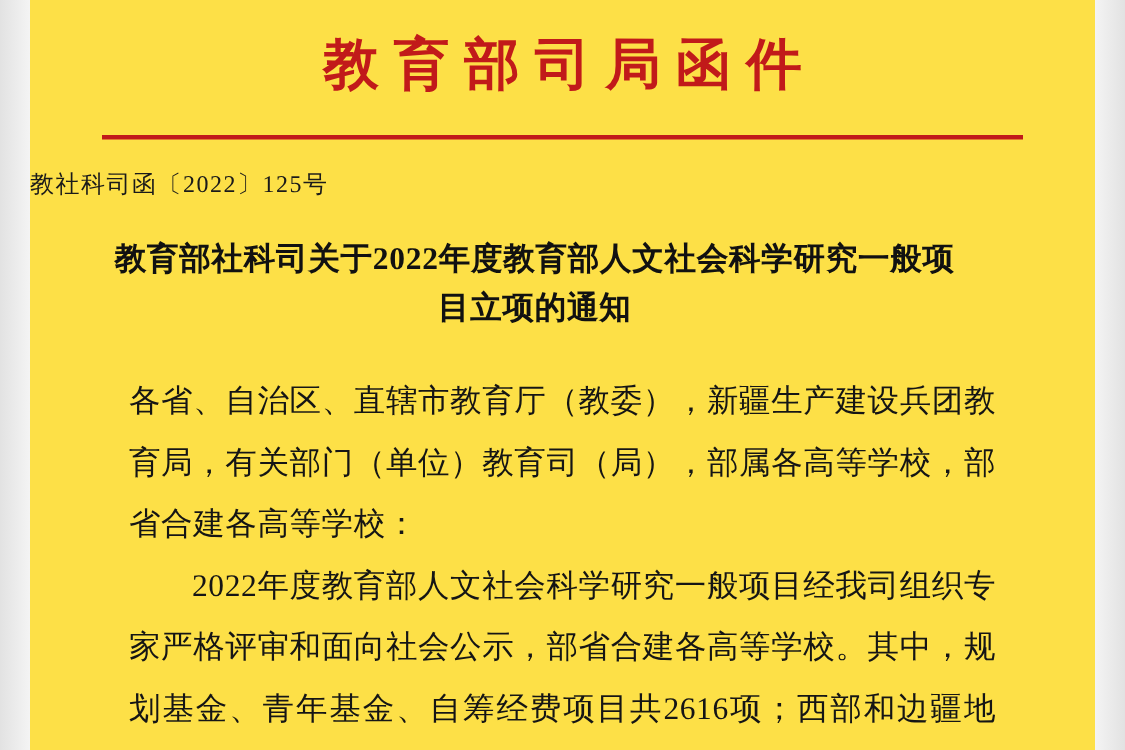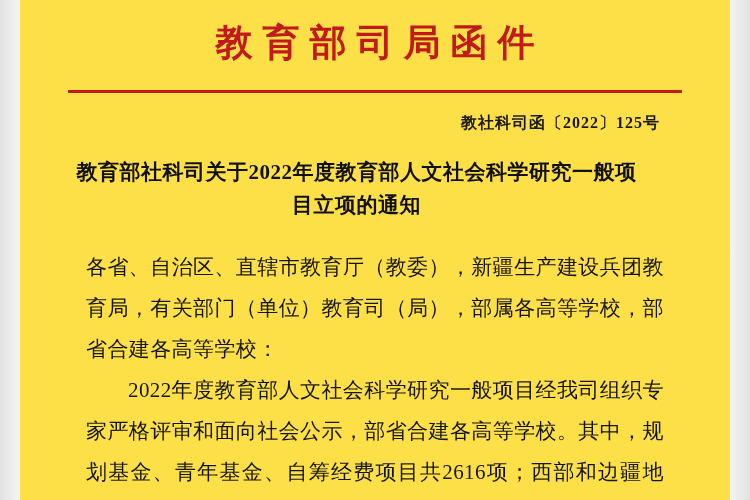--- a/index.html
+++ b/index.html
@@ -50,25 +50,25 @@
     font-family: "Liberation Serif", "DejaVu Serif", serif;
     text-indent: 10px;
   }
   .red-rule {
     margin: 22px 48px 0 48px;
     height: 3px;
     background: #c11a1a;
   }
   .doc-number {
     margin: 20px 70px 0 0;
-    text-align: right;
+    text-align: left;
     font-size: 16px;
     color: #1a1a1a;
     letter-spacing: 1px;
-    font-weight: 700;
+    font-weight: 400;
   }
   .subject {
     margin: 22px 84px 0 47px;
     text-align: center;
     font-size: 21px;
     font-weight: 700;
     line-height: 1.55;
     color: #111;
     letter-spacing: 0.5px;
   }

